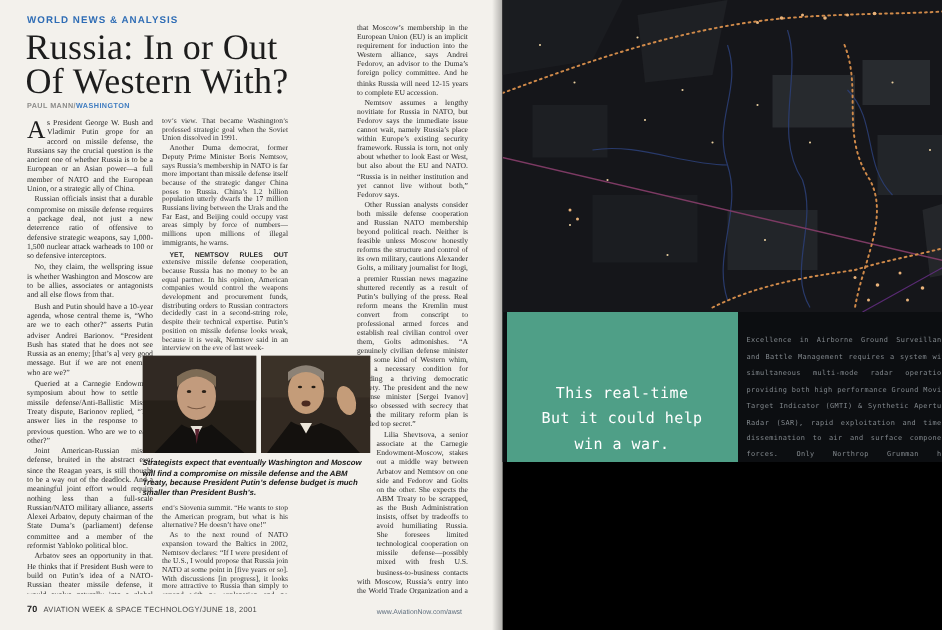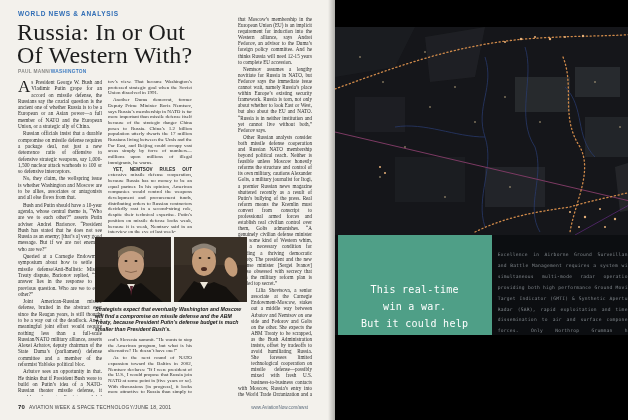--- a/index.html
+++ b/index.html
@@ -35,21 +35,21 @@
   .caption { position:absolute; left:95px; top:306px; width:153px; font-family:"Liberation Sans", sans-serif;
     font-weight:bold; font-style:italic; font-size:5.2px; line-height:6.6px; color:#161616; }
 
   .footer-l { position:absolute; left:18px; top:404px; font-family:"Liberation Sans", sans-serif;
     font-size:5px; color:#444; letter-spacing:0.2px; }
   .footer-l .pgnum { font-weight:bold; color:#222; margin-right:4px; font-size:6px; }
   .footer-r { position:absolute; left:200px; top:405px; width:108px; text-align:right;
     font-family:"Liberation Sans", sans-serif; font-size:4.6px; color:#5e6e7e; }
 
   
-  .page-right { position:relative; width:312px; height:308px; background:#0c0e11; overflow:hidden;margin-top:27px; }
+  .page-right { position:relative; width:312px; height:308px; background:#0c0e11; overflow:hidden; }
   .sar { position:absolute; left:0; top:0; }
 
   .green-box { position:absolute; left:3px; top:208px; width:154px; height:207px; background:#4f9f87; }
   .ad-headline { margin-top:46px; text-align:center; color:#ffffff;
     font-family:"DejaVu Sans Mono", monospace; font-size:10px; line-height:17px; letter-spacing:0.3px; }
   .fine-print { position:absolute; left:8px; bottom:13px; font-family:"DejaVu Sans Mono", monospace;
     font-size:3.8px; line-height:5.2px; color:#2d7361; }
 
   .ad-copy { position:absolute; left:163px; top:223px; width:136px; text-align:justify;
     font-family:"DejaVu Sans Mono", monospace; font-size:4.6px; line-height:10.9px;
@@ -196,22 +196,22 @@
           <circle cx="248" cy="9" r="1.2"></circle>
           <circle cx="170" cy="15" r="1"></circle>
         <circle cx="45" cy="140" r="1"></circle>
           <circle cx="50" cy="146" r="1"></circle>
       </g>
     </svg>
 
     <div class="green-box">
       <div class="ad-headline">
         <div>This real-time</div>
+        <div>But it could help</div>
         <div>win a war.</div>
-        <div>But it could help</div>
       </div>
       <div class="fine-print">
         <div>www.northropgrumman.com</div>
         <div>©2001 Northrop Grumman Corporation</div>
       </div>
     </div>
 
     <div class="ad-copy">Excellence in Airborne Ground Surveillance and Battle Management requires a system with simultaneous multi-mode radar operations providing both high performance Ground Moving Target Indicator (GMTI) &amp; Synthetic Aperture Radar (SAR), rapid exploitation and timely dissemination to air and surface component forces. Only Northrop Grumman has operationally demonstrated time and time again the ability to provide the necessary performance through the unprecedented development and evolution of our unique Airborne Ground Surveillance Technologies.</div>
 
     <div class="ad-logo">

